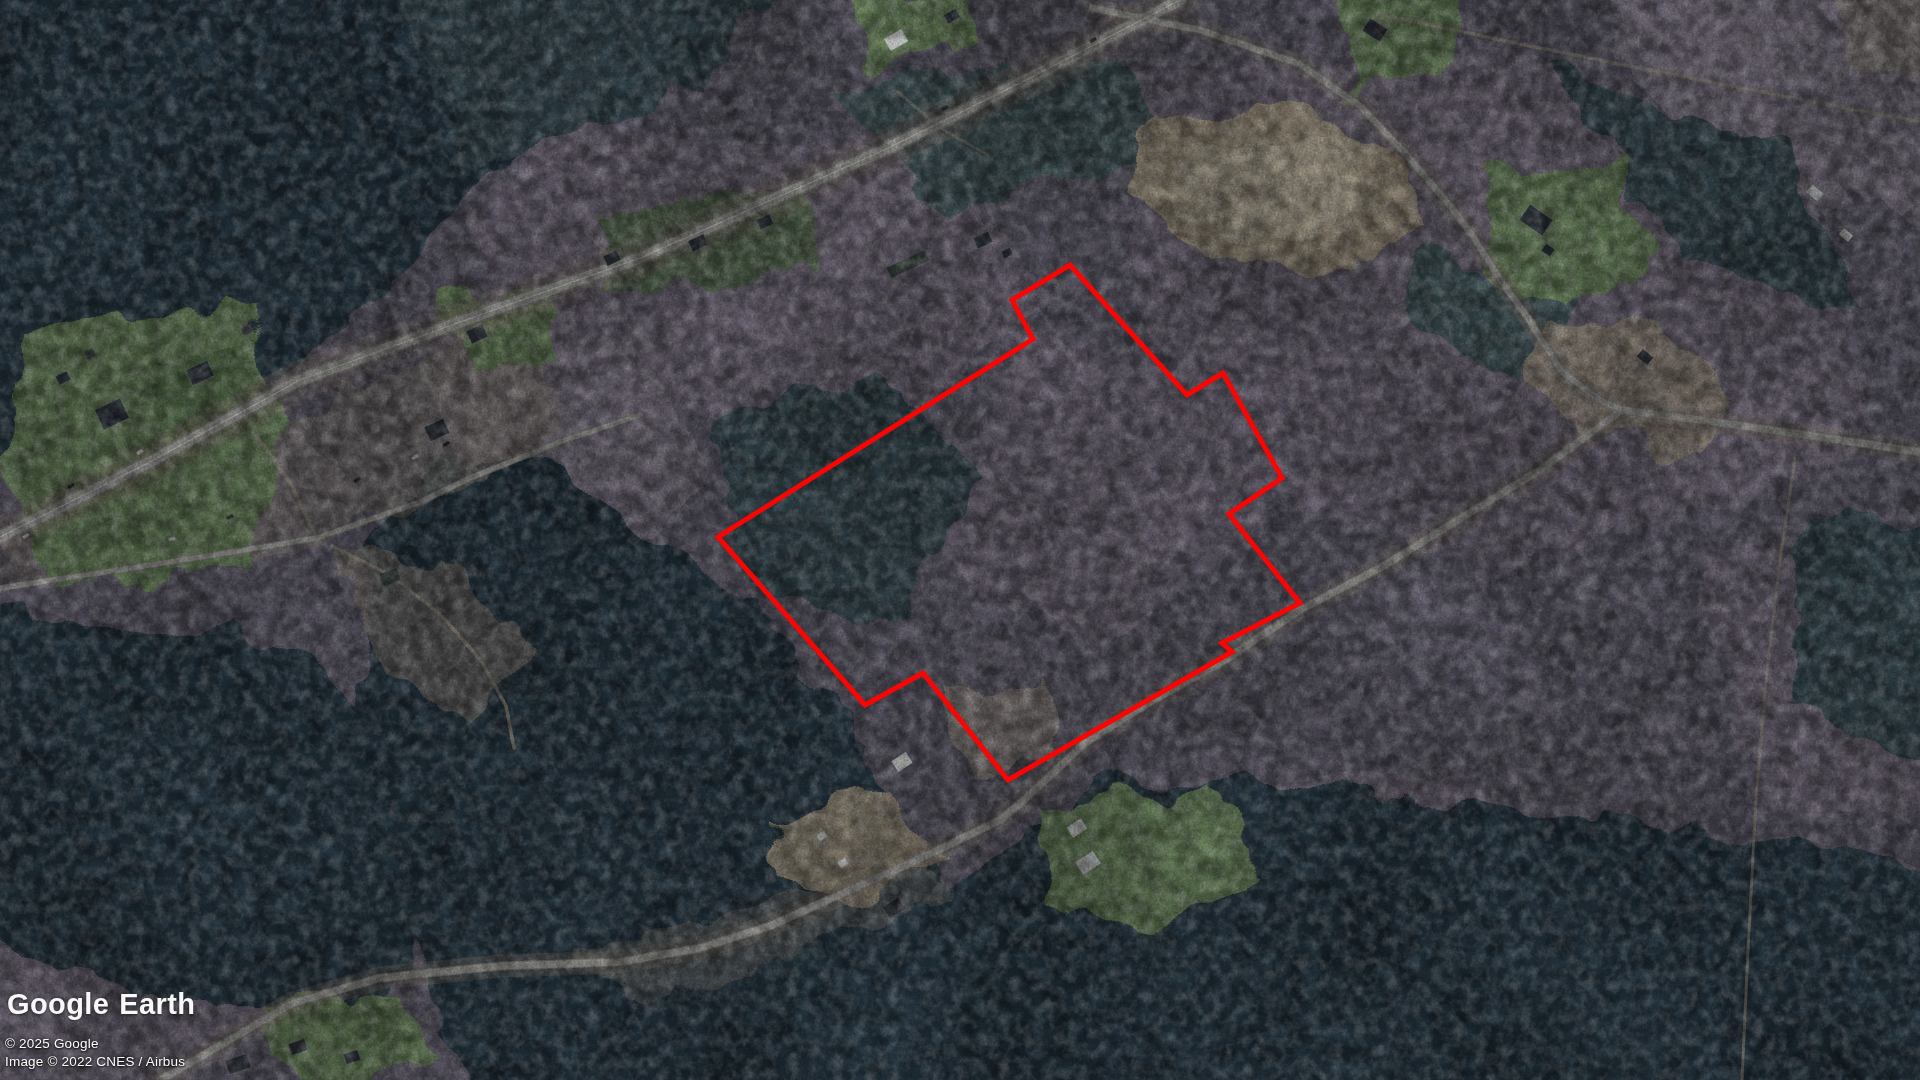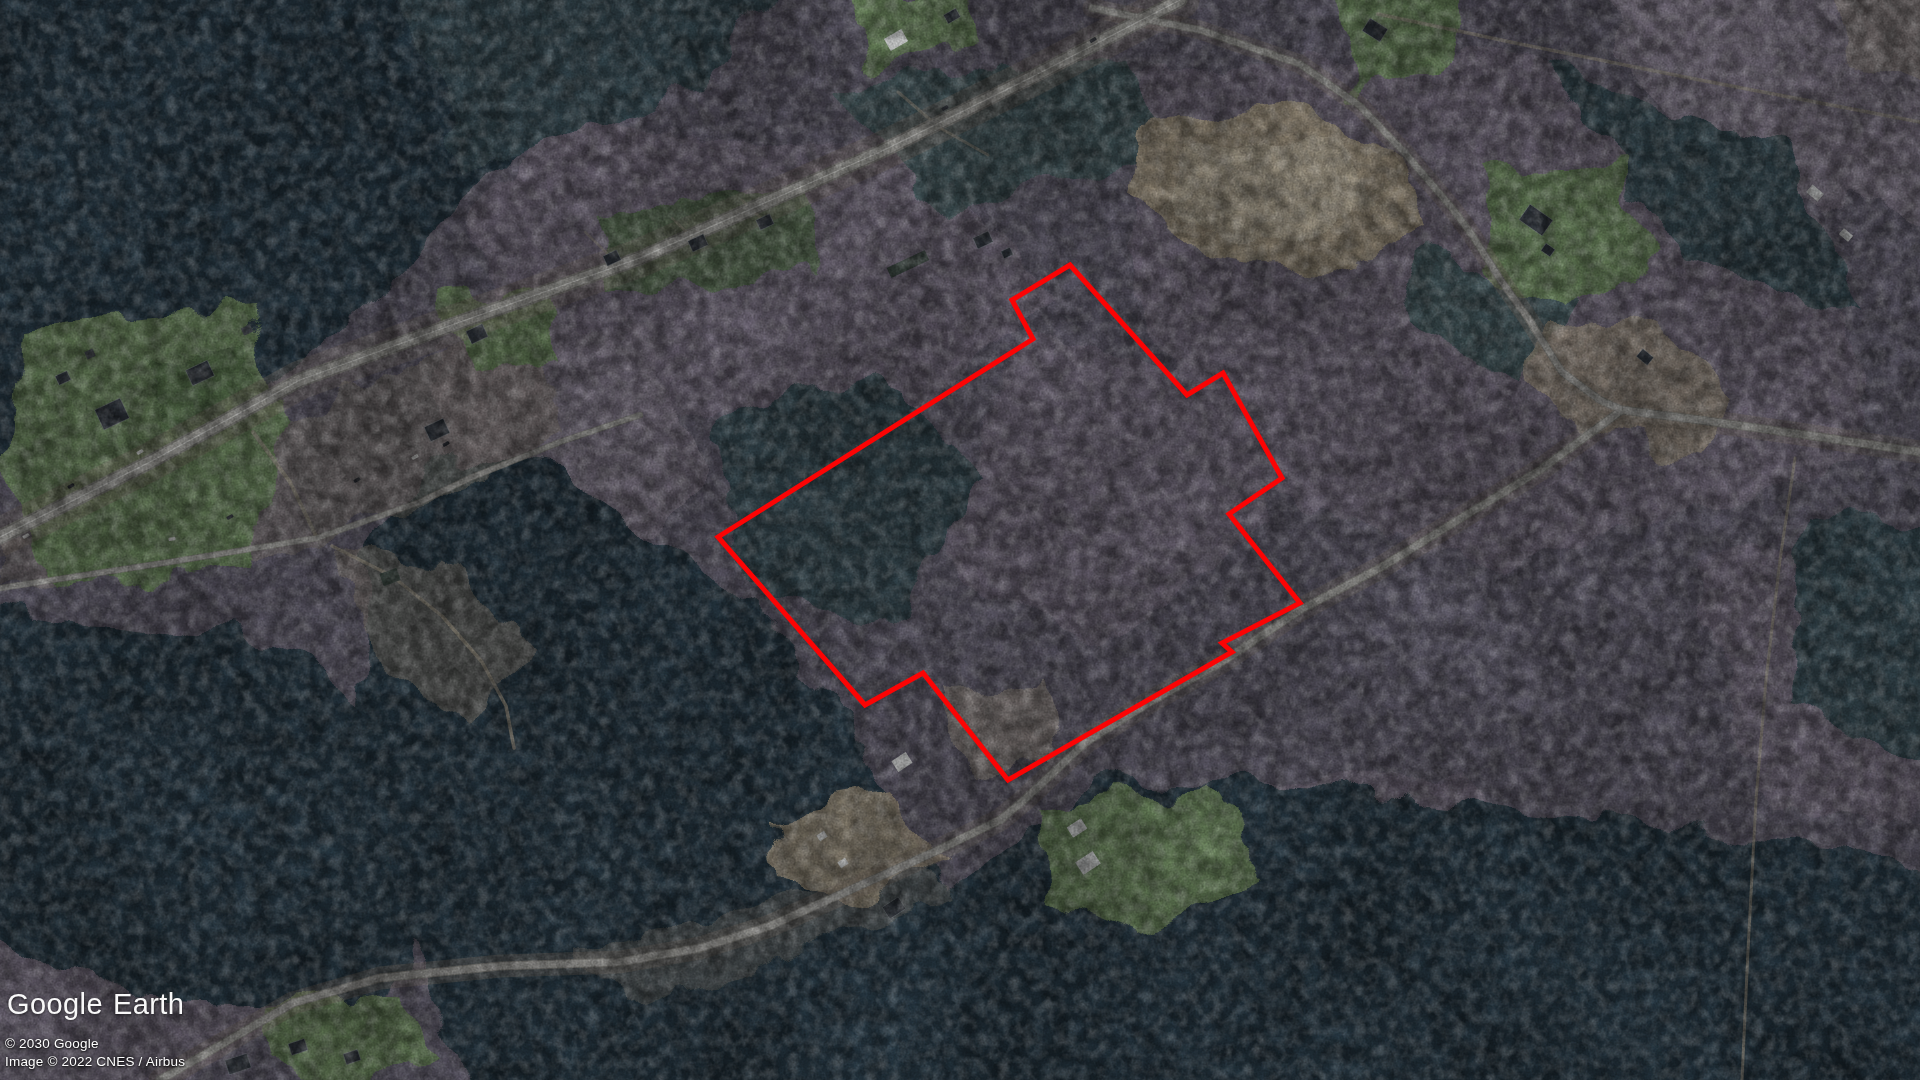--- a/index.html
+++ b/index.html
@@ -5,21 +5,21 @@
   html,body{margin:0;padding:0;background:#1a1a1e;}
   .stage{
     position:relative;width:1920px;height:1080px;overflow:hidden;
     font-family:"Liberation Sans",sans-serif;background:#6a6372;
   }
   .stage svg{position:absolute;left:0;top:0;width:1920px;height:1080px;display:block;}
   .logo{
     position:absolute;left:7px;top:990px;color:rgba(255,255,255,.97);
     font-size:29px;letter-spacing:.4px;white-space:nowrap;
     text-shadow:0 1px 3px rgba(0,0,0,.55);
-    font-family:"Liberation Sans",sans-serif;font-weight:400;line-height:1;
+    font-family:"Liberation Sans",sans-serif;font-weight:700;line-height:1;
   }
   .logo .w1{margin-right:10px;}
   .attribution{
     position:absolute;left:5px;top:1035px;color:#ffffff;
     font-size:13.5px;letter-spacing:.2px;line-height:18px;
     text-shadow:0 1px 2px rgba(0,0,0,.9),0 0 3px rgba(0,0,0,.6);
     font-family:"Liberation Sans",sans-serif;
   }
 </style>
 </head>
@@ -167,16 +167,16 @@
     <g>
       <path id="parcelPath" fill="none" stroke-linejoin="miter" stroke-linecap="square" d="M1070,265 L1012,300 L1033,339 L718,537 L865,705 L923,673 L1008,780 L1232,652 L1222,643 L1300,603 L1229,514 L1282,478 L1223,373 L1187,395 Z" stroke="#fb0404" stroke-width="5"></path>
     </g>
   </svg>
 
   <div class="logo">
     <span class="w1">Google</span><span>Earth</span>
   </div>
 
   <div class="attribution">
-    <div>© 2030 Google</div>
+    <div>© 2025 Google</div>
     <div>Image © 2022 CNES / Airbus</div>
   </div>
 </div>
 
 </body></html>

